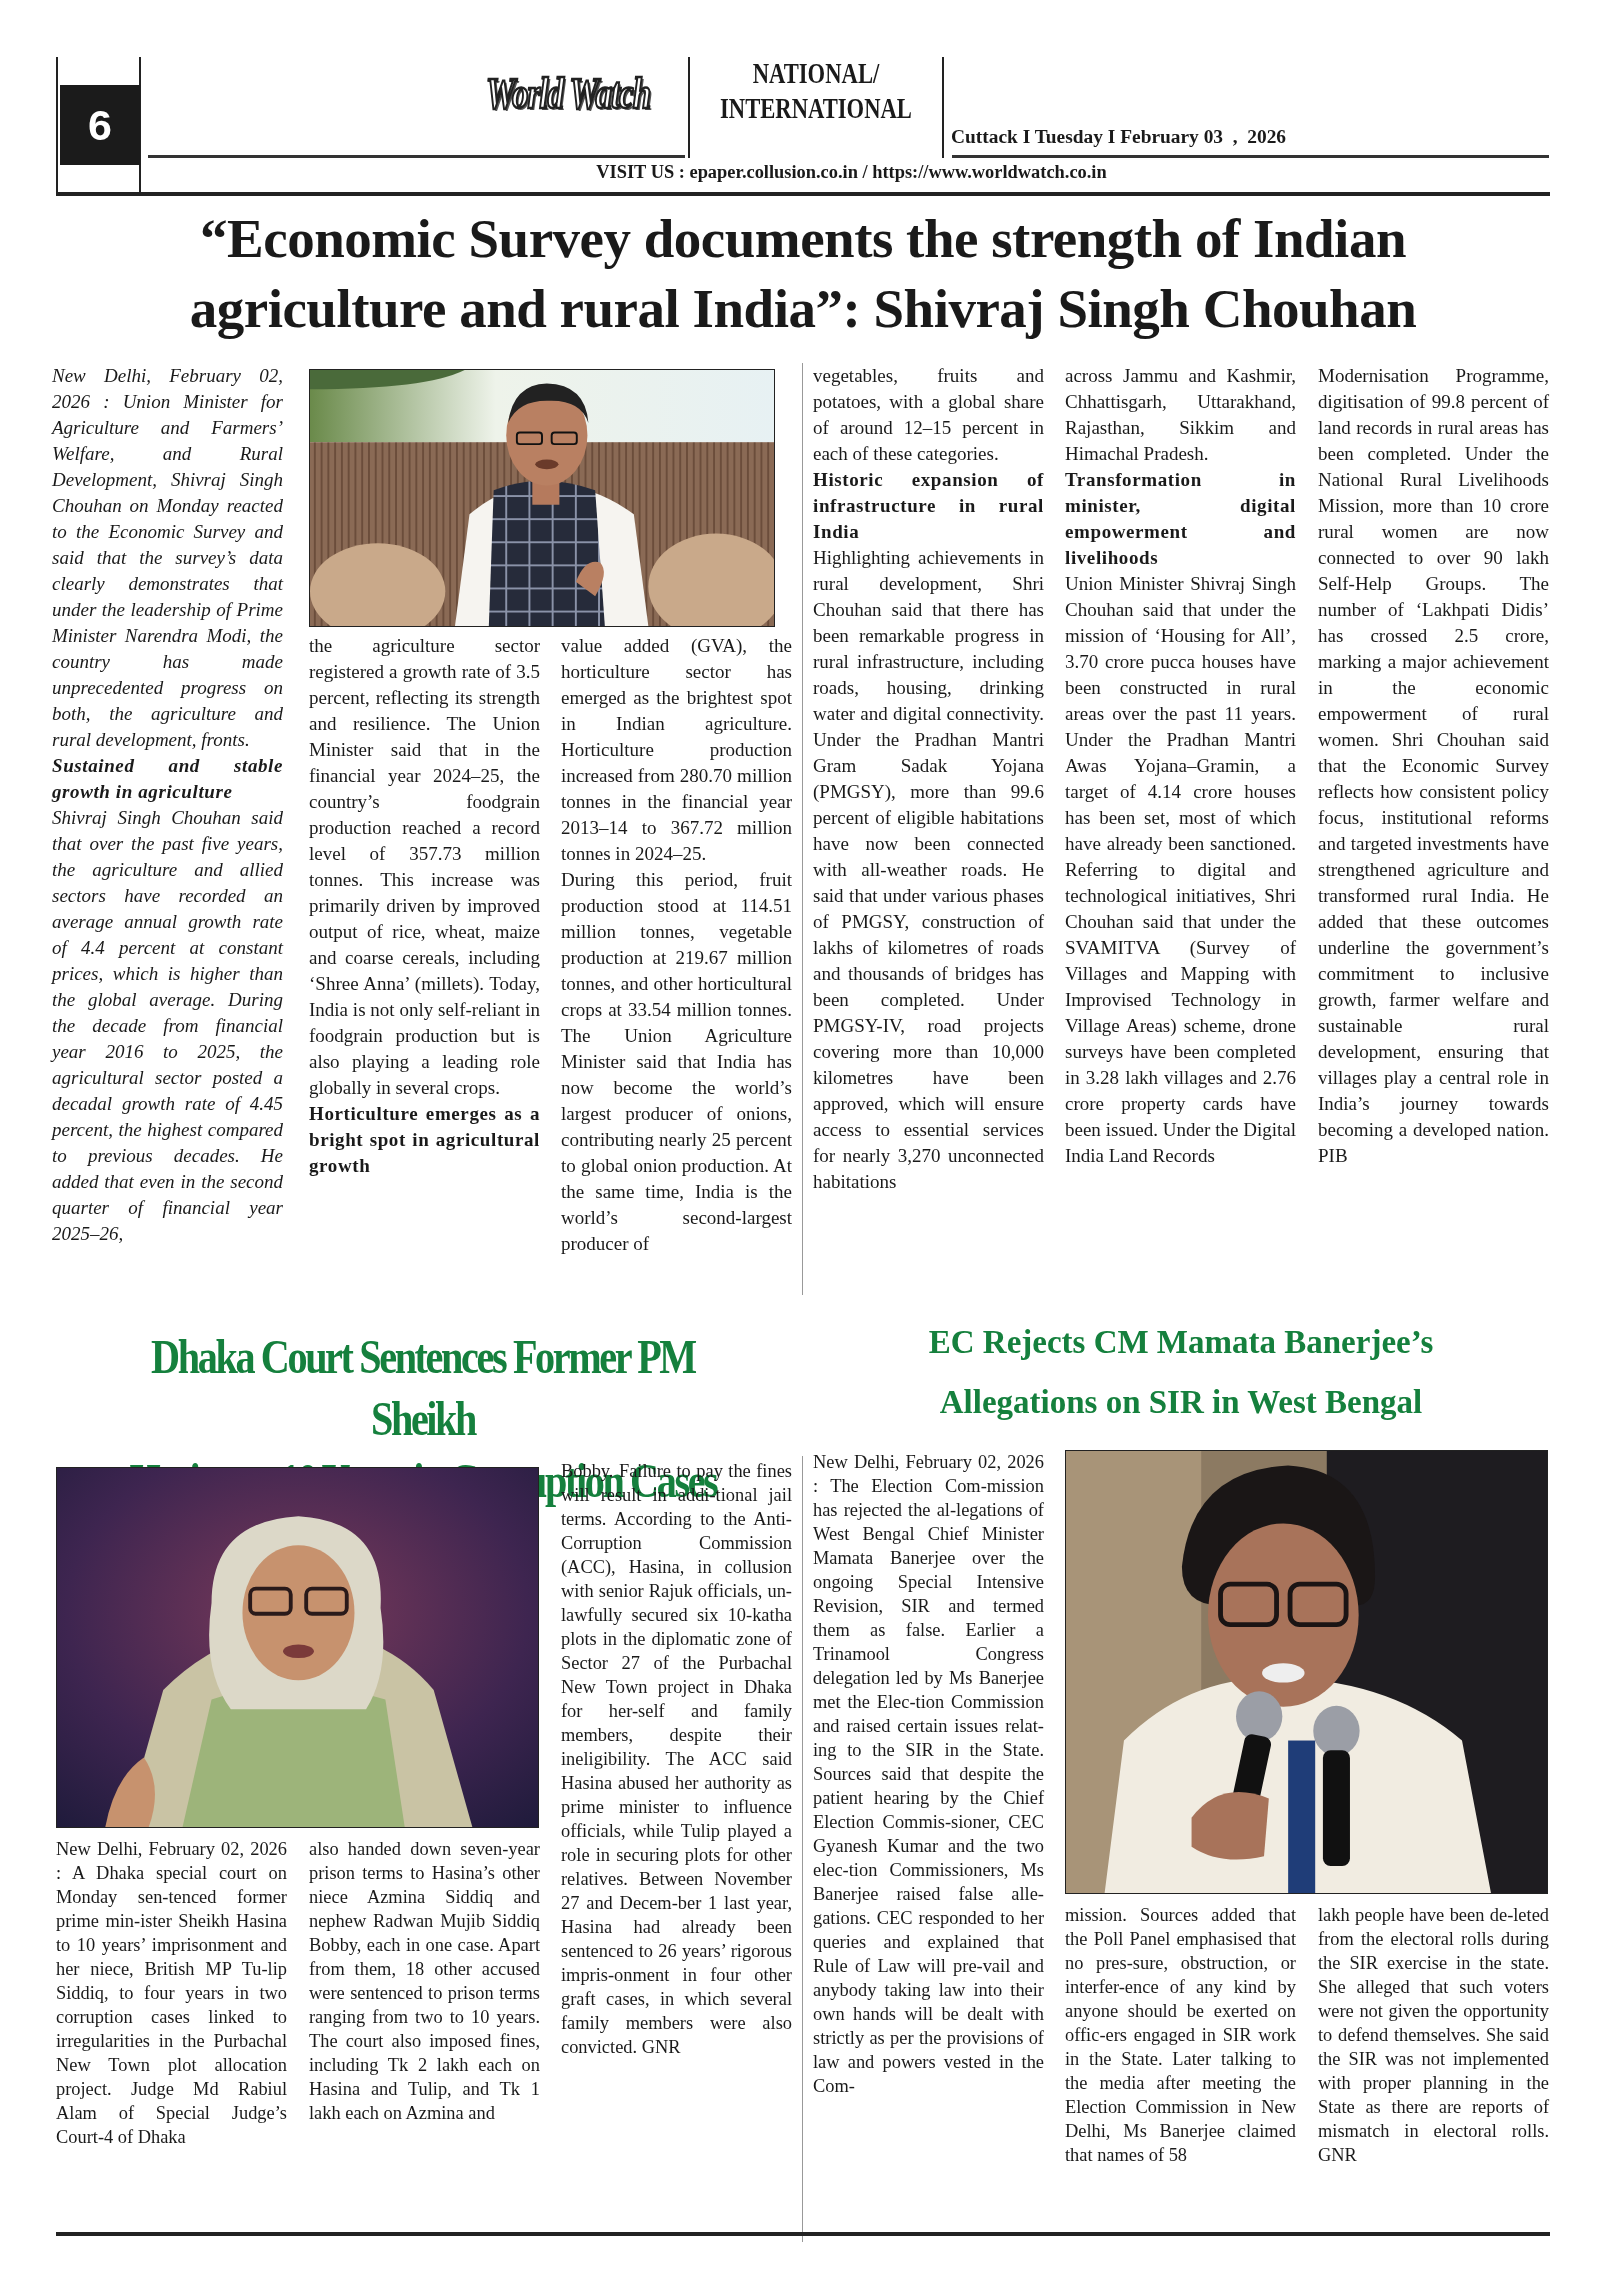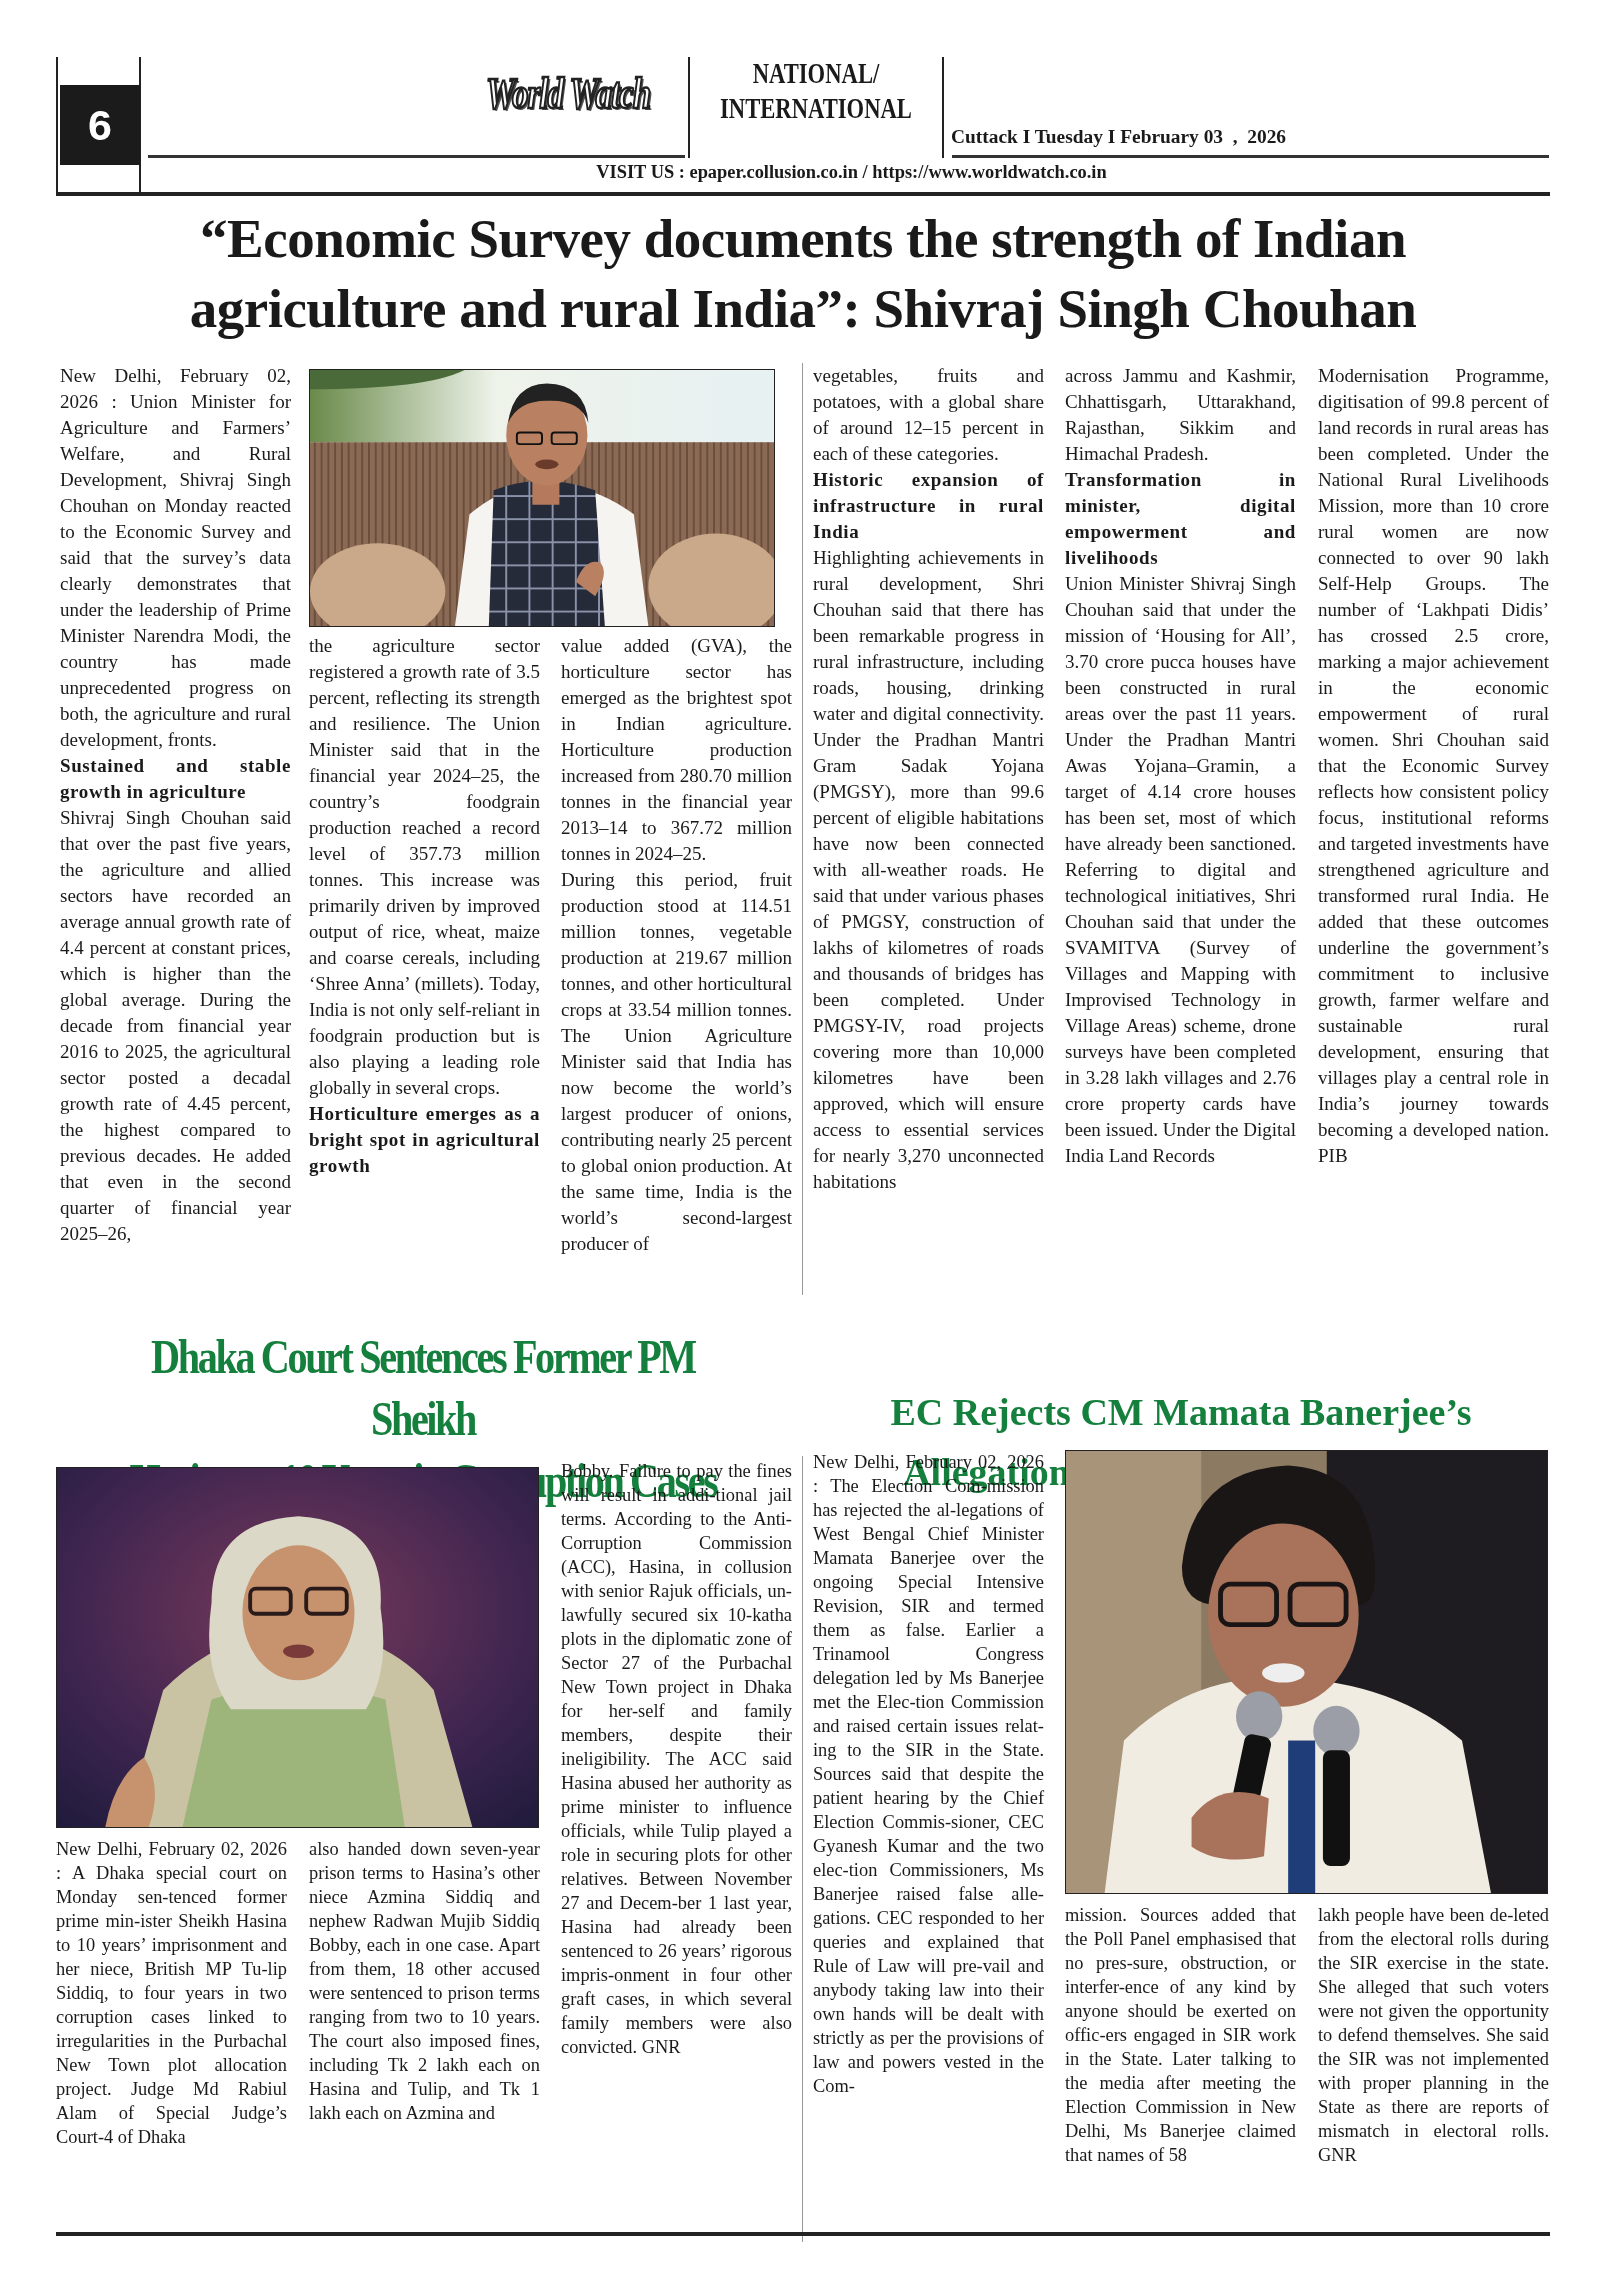--- a/index.html
+++ b/index.html
@@ -64,21 +64,21 @@
 <div class="mast-rule-1"></div>
 <div class="mast-rule-2"></div>
 <div class="visit">VISIT US : epaper.collusion.co.in / https://www.worldwatch.co.in</div>
 <div class="top-rule"></div>
 
 <div class="headline">
   <div>“Economic Survey documents the strength of Indian</div>
   <div>agriculture and rural India”: Shivraj Singh Chouhan</div>
 </div>
 
-<div class="col" id="lead-col1" style="left:60px; top:363px; width:231px;">
+<div class="col" id="lead-col1" style="left:52px; top:363px; width:231px;font-style:italic;">
     <p class="">New Delhi, February 02, 2026 : Union Minister for Agriculture and Farmers’ Welfare, and Rural Development, Shivraj Singh Chouhan on Monday reacted to the Economic Survey and said that the survey’s data clearly demonstrates that under the leadership of Prime Minister Narendra Modi, the country has made unprecedented progress on both, the agriculture and rural development, fronts.</p>
     <p class="sub">Sustained and stable growth in agriculture</p>
     <p class="">Shivraj Singh Chouhan said that over the past five years, the agriculture and allied sectors have recorded an average annual growth rate of 4.4 percent at constant prices, which is higher than the global average. During the decade from financial year 2016 to 2025, the agricultural sector posted a decadal growth rate of 4.45 percent, the highest compared to previous decades. He added that even in the second quarter of financial year 2025–26,</p>
   </div>
 
 <div class="photo" style="left:309px; top:369px; width:466px; height:258px;">
   <svg width="100%" height="100%" viewBox="0 0 480 266" preserveAspectRatio="none">
     <defs>
       <linearGradient id="bannerG" x1="0" y1="0" x2="1" y2="0">
         <stop offset="0" stop-color="#6a8a4a"></stop>
@@ -159,21 +159,21 @@
     <rect x="258" y="125" width="42" height="26" rx="6" fill="none" stroke="#2a1a1a" stroke-width="4"></rect>
     <ellipse cx="250" cy="190" rx="16" ry="7" fill="#7a3a3a"></ellipse>
     <path d="M50 372 Q60 320 90 300 Q110 330 95 372 Z" fill="#c7926e"></path>
   </svg>
 </div>
 
 <div class="col col2" style="left:56px; top:1837px; width:231px;">New Delhi, February 02, 2026 :  A Dhaka special court on Monday sen-tenced former prime min-ister Sheikh Hasina to 10 years’ imprisonment and her niece, British MP Tu-lip Siddiq, to four years in two corruption cases linked to irregularities in the Purbachal New Town plot allocation project. Judge Md Rabiul Alam of Special Judge’s Court-4 of Dhaka</div>
 <div class="col col2" style="left:309px; top:1837px; width:231px;">also handed down seven-year prison terms to Hasina’s other niece Azmina Siddiq and nephew Radwan Mujib Siddiq Bobby, each in one case. Apart from them, 18 other accused were sentenced to prison terms ranging from two to 10 years. The court also imposed fines, including Tk 2 lakh each on Hasina and Tulip, and Tk 1 lakh each on Azmina and</div>
 <div class="col col2" style="left:561px; top:1459px; width:231px;">Bobby. Failure to pay the fines will result in addi-tional jail terms. According to the Anti-Corruption Commission (ACC), Hasina, in collusion with senior Rajuk officials, un-lawfully secured six 10-katha plots in the diplomatic zone of Sector 27 of the Purbachal New Town project in Dhaka for her-self and family members, despite their ineligibility. The ACC said Hasina abused her authority as prime minister to influence officials, while Tulip played a role in securing plots for other relatives. Between November 27 and Decem-ber 1 last year, Hasina had already been sentenced to 26 years’ rigorous impris-onment in four other graft cases, in which several family members were also convicted. GNR</div>
 
-<div class="h2" style="left:813px; top:1382px; width:736px; font-size:38px; line-height:60px;font-family:Liberation Serif, serif;">
+<div class="h2" style="left:813px; top:1312px; width:736px; font-size:33px; line-height:60px;font-family:Liberation Serif, serif;">
   <div>EC Rejects CM Mamata Banerjee’s</div>
   <div>Allegations on SIR in West Bengal</div>
 </div>
 
 <div class="col col2" style="left:813px; top:1450px; width:231px;">New Delhi, February 02, 2026 :  The Election Com-mission has rejected the al-legations of West Bengal Chief Minister Mamata Banerjee over the ongoing Special Intensive Revision, SIR and termed them as false. Earlier a Trinamool Congress delegation led by Ms Banerjee met the Elec-tion Commission and raised certain issues relat-ing to the SIR in the State. Sources said that despite the patient hearing by the Chief Election Commis-sioner, CEC Gyanesh Kumar and the two elec-tion Commissioners, Ms Banerjee raised false alle-gations. CEC responded to her queries and explained that Rule of Law will pre-vail and anybody taking law into their own hands will be dealt with strictly as per the provisions of law and powers vested in the Com-</div>
 
 <div class="photo" style="left:1065px; top:1450px; width:483px; height:444px;">
   <svg width="100%" height="100%" viewBox="0 0 498 458" preserveAspectRatio="none">
     <rect width="498" height="458" fill="#8c7a62"></rect>
     <rect x="270" width="228" height="458" fill="#1e1c20"></rect>

